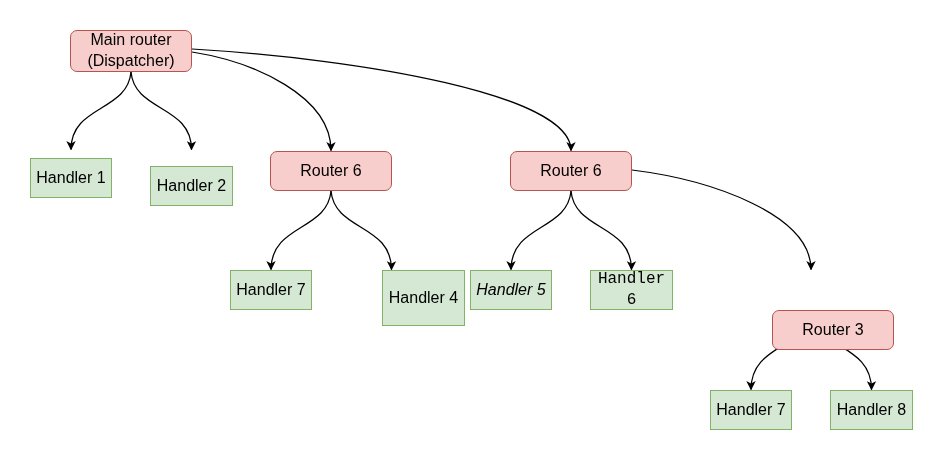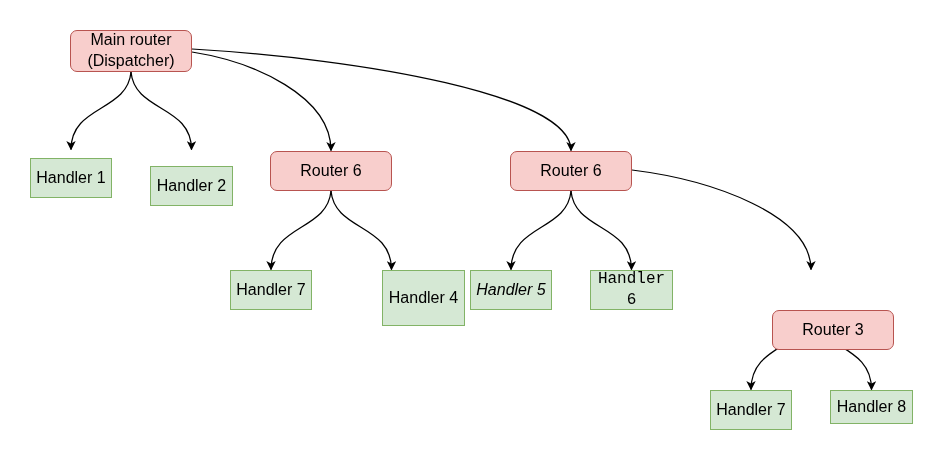--- a/index.html
+++ b/index.html
@@ -84,15 +84,15 @@
       <div class="node handler" style="left: 30px; top: 158px; width: 82px; height: 40px;"><span class="node-label">Handler 1</span></div>
       <div class="node handler" style="left: 150px; top: 150px; width: 83px; height: 40px; margin-top: 16px;"><span class="node-label">Handler 2</span></div>
       <div class="node router" style="left: 270px; top: 151px; width: 122px; height: 40px;"><span class="node-label">Router 6</span></div>
       <div class="node router" style="left: 510px; top: 151px; width: 122px; height: 40px;"><span class="node-label">Router 6</span></div>
       <div class="node handler" style="left: 230px; top: 270px; width: 82px; height: 40px;"><span class="node-label">Handler 7</span></div>
       <div class="node handler" style="left: 350px; top: 270px; width: 83px; height: 56px; margin-left: 32px;"><span class="node-label">Handler 4</span></div>
       <div class="node handler" style="left: 470px; top: 270px; width: 82px; height: 40px; font-style: italic;"><span class="node-label">Handler 5</span></div>
       <div class="node handler" style="left: 590px; top: 270px; width: 83px; height: 40px; font-family: Liberation Mono, monospace;"><span class="node-label">Handler 6</span></div>
       <div class="node router" style="left: 772px; top: 270px; width: 122px; height: 40px; margin-top: 40px;"><span class="node-label">Router 3</span></div>
       <div class="node handler" style="left: 710px; top: 390px; width: 82px; height: 40px;"><span class="node-label">Handler 7</span></div>
-      <div class="node handler" style="left: 830px; top: 390px; width: 83px; height: 34px;"><span class="node-label">Handler 8</span></div>
+      <div class="node handler" style="left: 830px; top: 390px; width: 83px; height: 40px;"><span class="node-label">Handler 8</span></div>
     </div>
 </div>
 
 </body></html>

